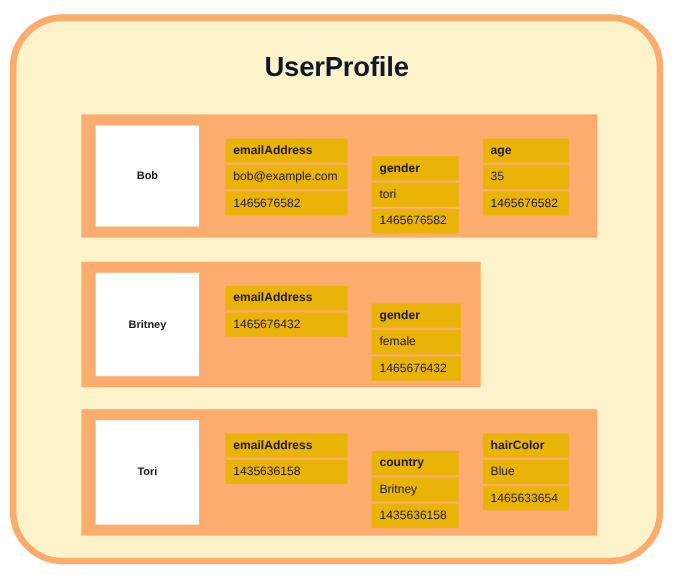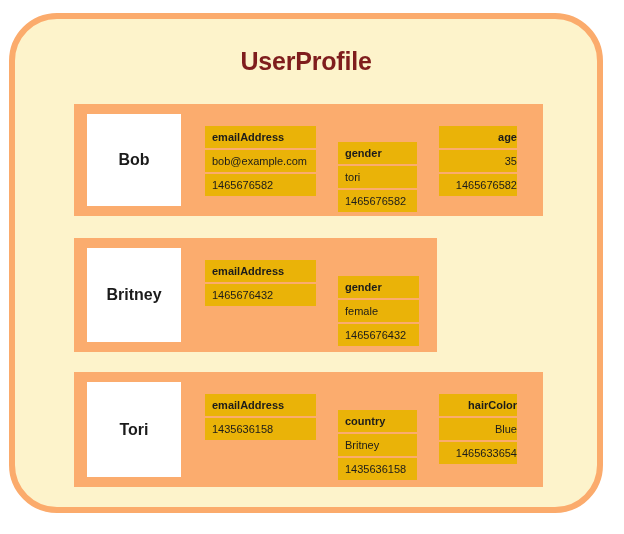--- a/index.html
+++ b/index.html
@@ -34,21 +34,21 @@
   }
 
   .card-title {
     position: absolute;
     left: 0;
     top: 28px;
     width: 100%;
     text-align: center;
     font-size: 25px;
     font-weight: bold;
-    color: #7f1d1d;
+    color: #0f172a;
     letter-spacing: -0.2px;
   }
 
   
   .entity-row {
     position: absolute;
     background: #fbac6e;
     box-sizing: border-box;
   }
   .entity-row.row-0 { left: 59px; top: 85px;  width: 469px; height: 112px; }
@@ -59,21 +59,21 @@
   .name-box {
     position: absolute;
     left: 13px;
     top: 10px;
     width: 94px;
     bottom: 10px;
     background: #ffffff;
     display: flex;
     align-items: center;
     justify-content: center;
-    font-size: 16px;
+    font-size: 10px;
     font-weight: bold;
     color: #1b1b1b;
     box-sizing: border-box;
   }
 
   
   .prop-columns {
     position: absolute;
     left: 131px;
     top: 22px;
@@ -96,21 +96,21 @@
     white-space: nowrap;
     overflow: hidden;
   }
   .prop-cell.key {
     font-weight: bold;
   }
 
   
   .prop-col.w-0 { width: 111px; }
   .prop-col.w-1 { width: 79px; margin-top: 16px; }
-  .prop-col.w-2 { width: 78px; text-align: right; }
+  .prop-col.w-2 { width: 78px; }
   
   .entity-row.row-1 .prop-col.w-1 { width: 81px; }
 </style>
 </head>
 <body>
 
 <div id="root">
   <div class="profile-card">
 
     <div class="card-title">UserProfile</div>

